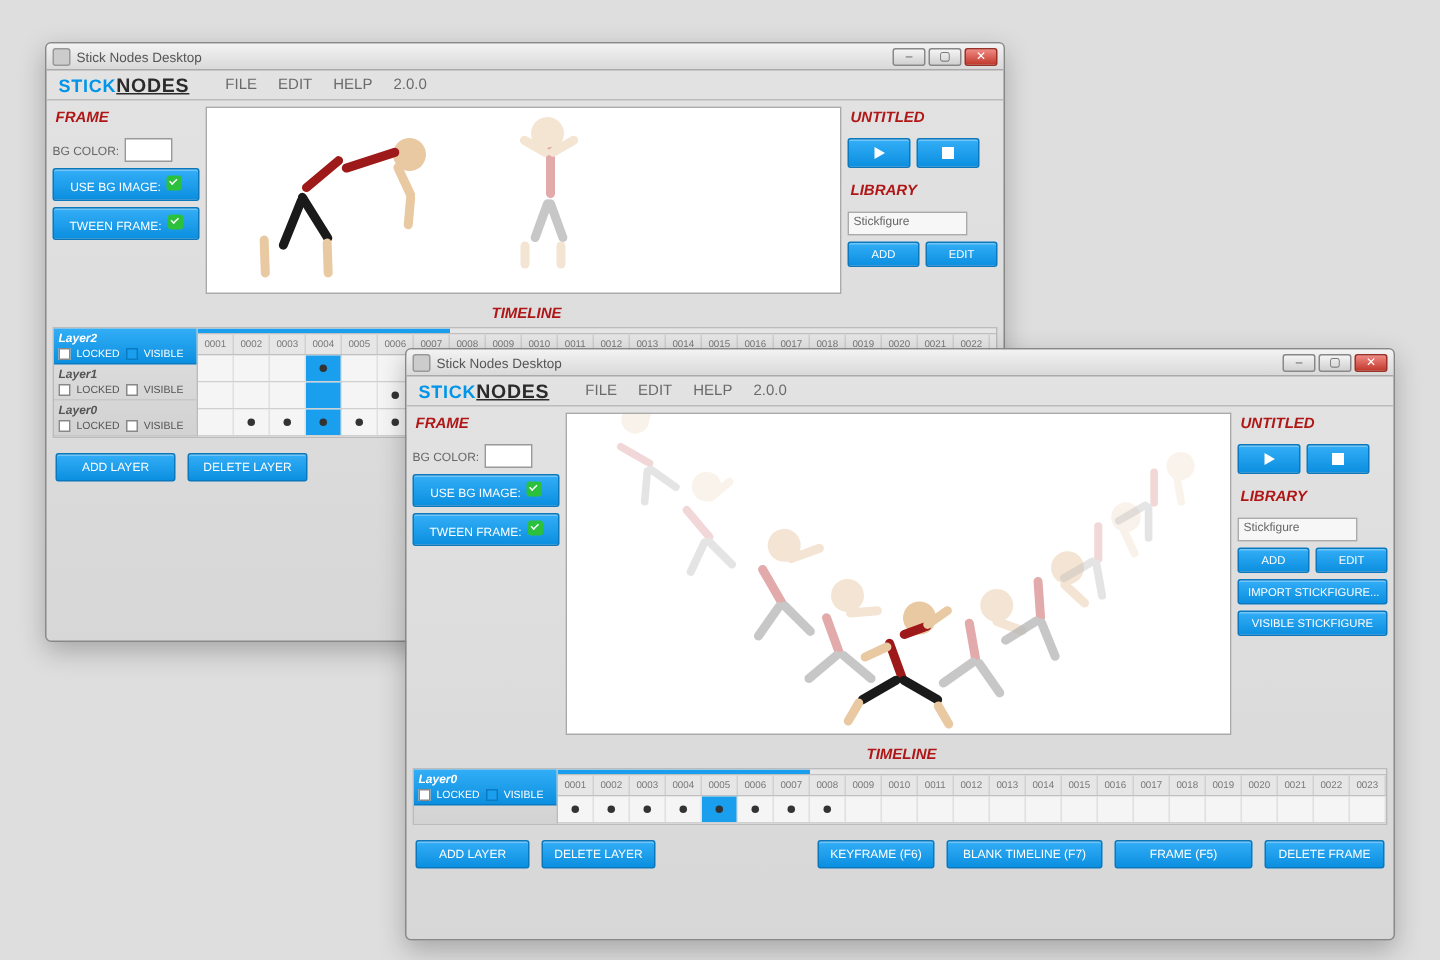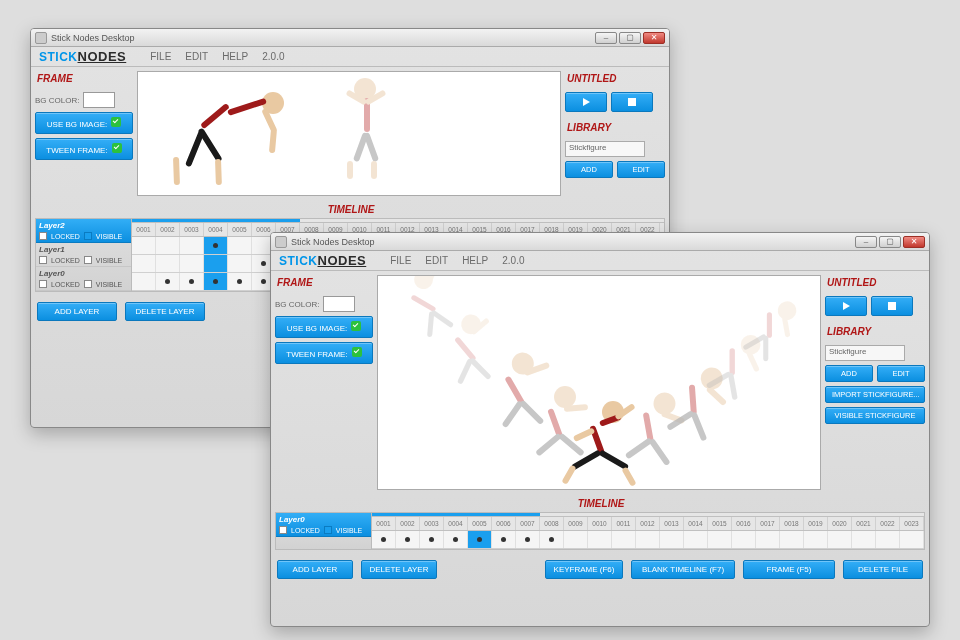--- a/index.html
+++ b/index.html
@@ -694,15 +694,15 @@
     </div>
   </div>
 
   <div class="bottom-bar">
     <div class="bluebtn" style="width:76px">ADD LAYER</div>
     <div class="bluebtn" style="width:76px">DELETE LAYER</div>
     <div class="spacer"></div>
     <div class="bluebtn" style="width:78px">KEYFRAME (F6)</div>
     <div class="bluebtn" style="width:104px">BLANK TIMELINE (F7)</div>
     <div class="bluebtn" style="width:92px">FRAME (F5)</div>
-    <div class="bluebtn" style="width:80px">DELETE FILE</div>
+    <div class="bluebtn" style="width:80px">DELETE FRAME</div>
   </div>
 </div>
 
 </body></html>

